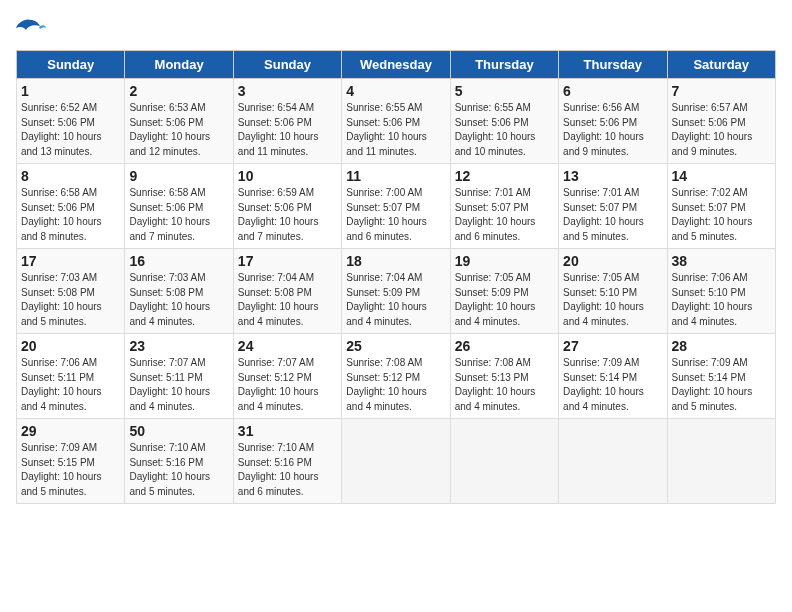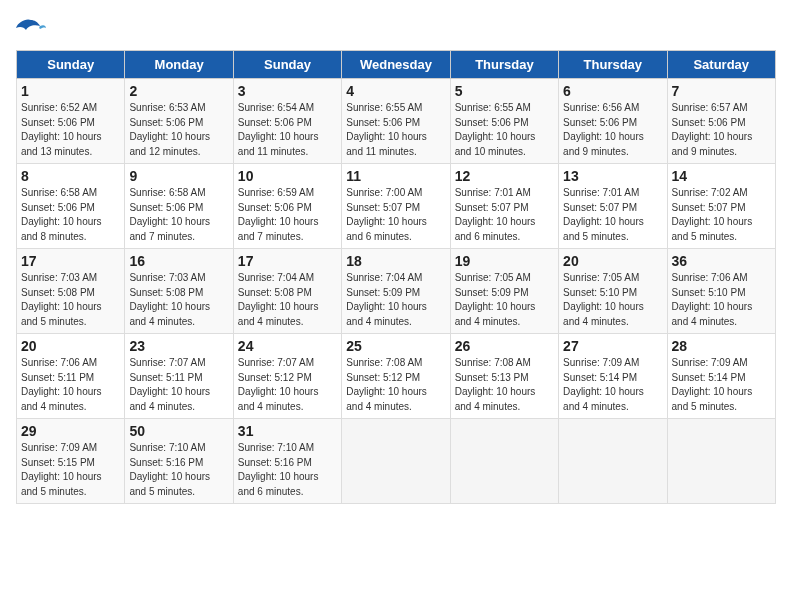--- a/index.html
+++ b/index.html
@@ -129,21 +129,21 @@
         <td><span class="day-num">13</span><span class="day-info">Sunrise: 7:01 AM<br>Sunset: 5:07 PM<br>Daylight: 10 hours and 5 minutes.</span></td>
         <td><span class="day-num">14</span><span class="day-info">Sunrise: 7:02 AM<br>Sunset: 5:07 PM<br>Daylight: 10 hours and 5 minutes.</span></td>
       </tr>
       <tr>
         <td><span class="day-num">17</span><span class="day-info">Sunrise: 7:03 AM<br>Sunset: 5:08 PM<br>Daylight: 10 hours and 5 minutes.</span></td>
         <td><span class="day-num">16</span><span class="day-info">Sunrise: 7:03 AM<br>Sunset: 5:08 PM<br>Daylight: 10 hours and 4 minutes.</span></td>
         <td><span class="day-num">17</span><span class="day-info">Sunrise: 7:04 AM<br>Sunset: 5:08 PM<br>Daylight: 10 hours and 4 minutes.</span></td>
         <td><span class="day-num">18</span><span class="day-info">Sunrise: 7:04 AM<br>Sunset: 5:09 PM<br>Daylight: 10 hours and 4 minutes.</span></td>
         <td><span class="day-num">19</span><span class="day-info">Sunrise: 7:05 AM<br>Sunset: 5:09 PM<br>Daylight: 10 hours and 4 minutes.</span></td>
         <td><span class="day-num">20</span><span class="day-info">Sunrise: 7:05 AM<br>Sunset: 5:10 PM<br>Daylight: 10 hours and 4 minutes.</span></td>
-        <td><span class="day-num">36</span><span class="day-info">Sunrise: 7:06 AM<br>Sunset: 5:10 PM<br>Daylight: 10 hours and 4 minutes.</span></td>
+        <td><span class="day-num">38</span><span class="day-info">Sunrise: 7:06 AM<br>Sunset: 5:10 PM<br>Daylight: 10 hours and 4 minutes.</span></td>
       </tr>
       <tr>
         <td><span class="day-num">20</span><span class="day-info">Sunrise: 7:06 AM<br>Sunset: 5:11 PM<br>Daylight: 10 hours and 4 minutes.</span></td>
         <td><span class="day-num">23</span><span class="day-info">Sunrise: 7:07 AM<br>Sunset: 5:11 PM<br>Daylight: 10 hours and 4 minutes.</span></td>
         <td><span class="day-num">24</span><span class="day-info">Sunrise: 7:07 AM<br>Sunset: 5:12 PM<br>Daylight: 10 hours and 4 minutes.</span></td>
         <td><span class="day-num">25</span><span class="day-info">Sunrise: 7:08 AM<br>Sunset: 5:12 PM<br>Daylight: 10 hours and 4 minutes.</span></td>
         <td><span class="day-num">26</span><span class="day-info">Sunrise: 7:08 AM<br>Sunset: 5:13 PM<br>Daylight: 10 hours and 4 minutes.</span></td>
         <td><span class="day-num">27</span><span class="day-info">Sunrise: 7:09 AM<br>Sunset: 5:14 PM<br>Daylight: 10 hours and 4 minutes.</span></td>
         <td><span class="day-num">28</span><span class="day-info">Sunrise: 7:09 AM<br>Sunset: 5:14 PM<br>Daylight: 10 hours and 5 minutes.</span></td>
       </tr>

